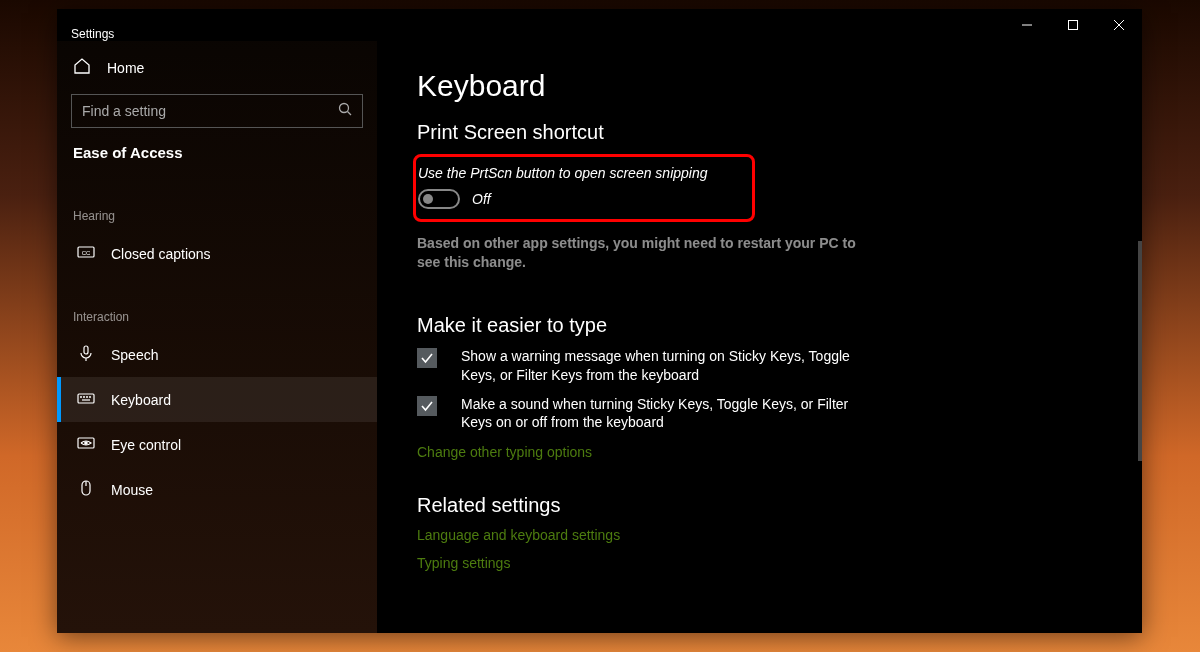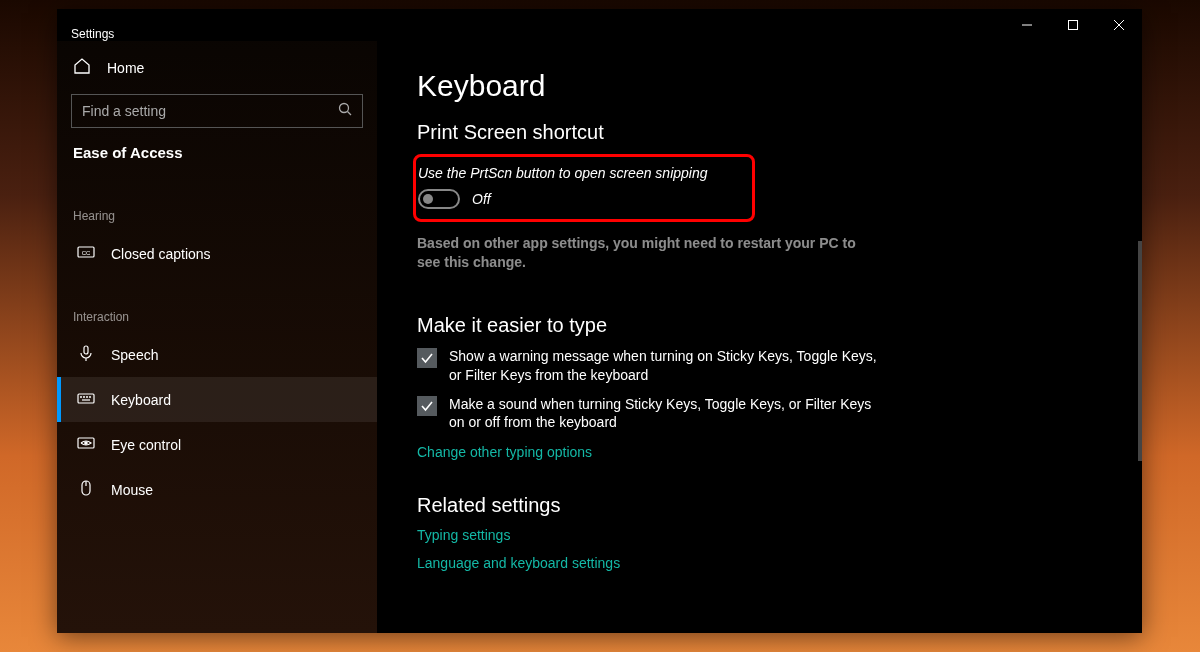--- a/index.html
+++ b/index.html
@@ -173,39 +173,39 @@
       font-size: 14px;
       color: rgba(255,255,255,0.55);
       margin-top: 12px;
       max-width: 440px;
       line-height: 1.35;
       font-weight: bold;
     }
     .check-row {
       display: flex;
       align-items: flex-start;
-      gap: 12px;
+      gap: 24px;
       margin-bottom: 10px;
       max-width: 460px;
     }
     .checkbox {
       width: 20px;
       height: 20px;
       background: #555a5e;
       display: flex;
       align-items: center;
       justify-content: center;
       flex-shrink: 0;
       margin-top: 1px;
       cursor: pointer;
     }
     .checkbox svg { width: 14px; height: 14px; }
     .check-text { font-size: 14px; line-height: 1.35; }
     .link {
-      color: #14b8a6;
+      color: #4d7c0f;
       font-size: 14px;
       cursor: pointer;
       margin-top: 6px;
       display: block;
     }
     .link + .link { margin-top: 12px; }
     .related-links { margin-top: 4px; }
     .scrollbar-track {
       position: absolute;
       right: 0;
@@ -373,22 +373,22 @@
             </svg>
         </div>
         <span class="check-text">Make a sound when turning Sticky Keys, Toggle Keys, or Filter Keys on or off from the keyboard</span>
       </div>
 
       <span class="link" style="margin-top:12px">Change other typing options</span>
 
       <div class="subheading" style="margin-top:34px">Related settings</div>
 
       <div class="related-links">
+        <span class="link">Language and keyboard settings</span>
         <span class="link">Typing settings</span>
-        <span class="link">Language and keyboard settings</span>
       </div>
 
       <div class="scrollbar-track">
         <div class="scrollbar-thumb"></div>
       </div>
     </div>
 
   </div>
 </div>
 

